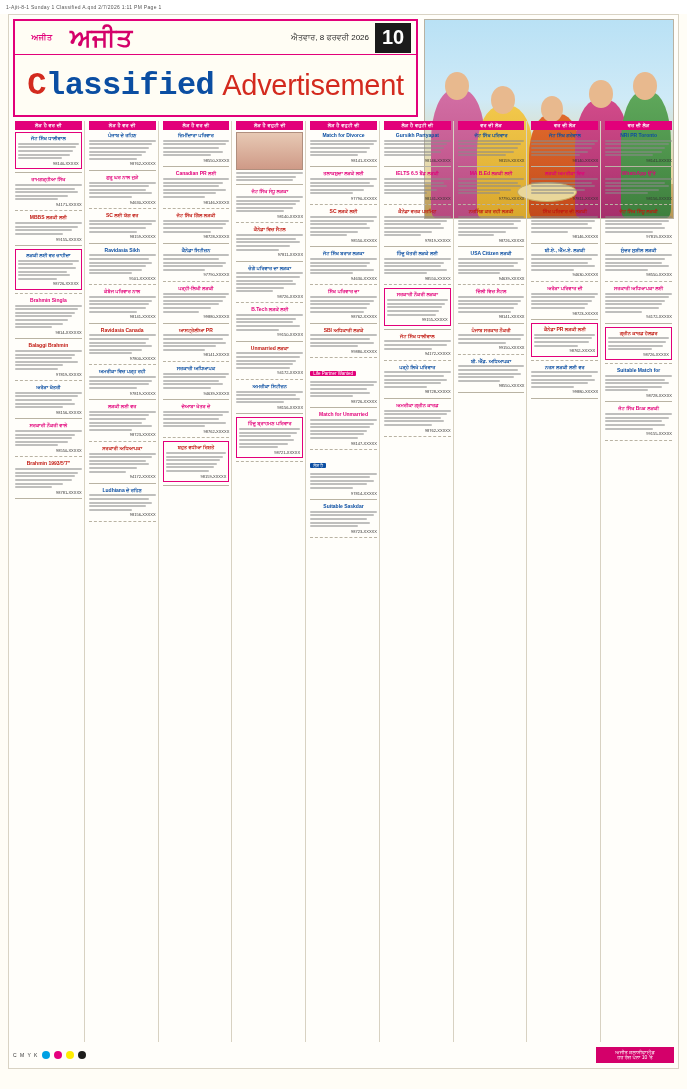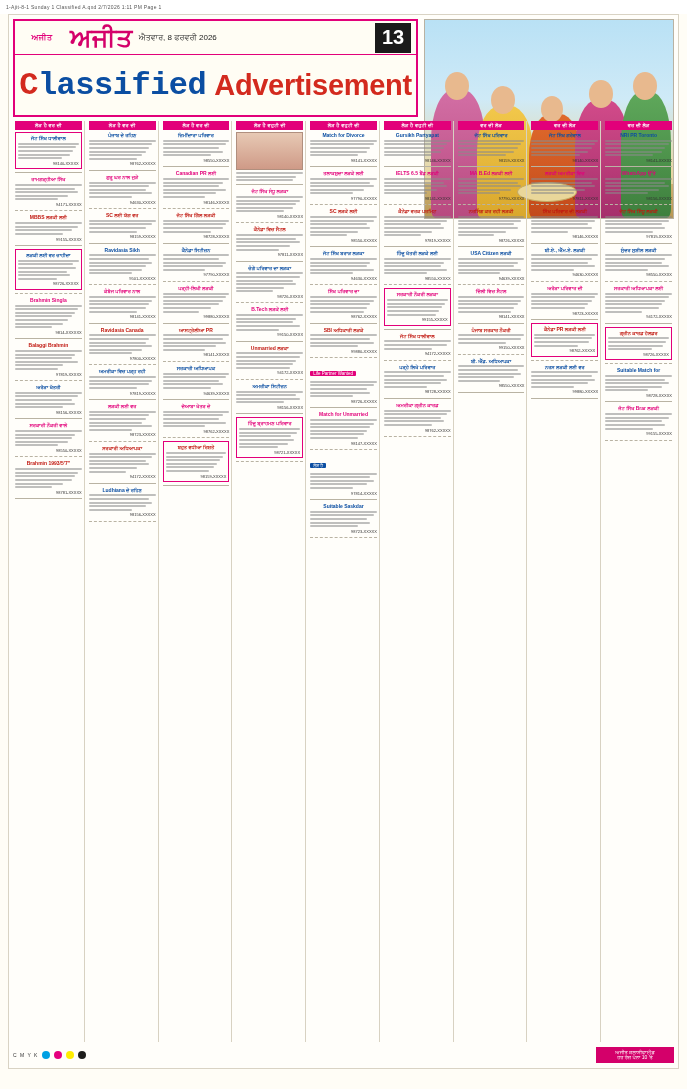--- a/index.html
+++ b/index.html
@@ -28,31 +28,31 @@
     box-sizing:border-box;border-bottom:1px solid #e2007a;
   }
   .mh-logo-sm{
     font-size:8px;color:#e2007a;font-weight:bold;width:44px;text-align:center;
     letter-spacing:.5px;
   }
   .mh-title{
     font-size:25px;font-weight:bold;color:#d4006a;letter-spacing:.5px;
     line-height:1;flex:0 0 auto;
   }
-  .mh-date{font-size:8px;color:#222;flex:1;text-align:left;}
+  .mh-date{font-size:8px;color:#222;flex:1;text-align:right;}
   .mh-page{
     width:36px;height:30px;background:#1b1b1b;color:#fff;font-size:20px;
     font-weight:bold;display:flex;align-items:center;justify-content:center;
   }
   .mh-banner{
     height:60px;display:flex;align-items:center;justify-content:center;gap:8px;
   }
   .mh-c{font-size:32px;font-weight:bold;color:#0b4ea2;letter-spacing:-.5px;font-family:Liberation Mono, monospace;}
   .mh-c .red{color:#d32a1e;}
-  .mh-ad{font-size:29px;font-weight:bold;color:#d32a1e;letter-spacing:-.3px;}
+  .mh-ad{font-size:29px;font-weight:normal;color:#d32a1e;letter-spacing:-.3px;}
   
   .photo{
     position:absolute;right:4px;top:4px;width:250px;height:200px;
     border:1px solid #b9b2a2;box-sizing:border-box;overflow:hidden;
     background:linear-gradient(#b9e1f5,#cfeaf7 40%,#e8d9a8 75%,#d9c387);
   }
   .photo .fig{position:absolute;bottom:0;border-radius:40% 40% 8% 8%;}
   .f1{left:6px;width:54px;height:128px;background:linear-gradient(#d36fa5,#b8497f);}
   .f2{left:52px;width:56px;height:112px;background:linear-gradient(#f2c84b,#d9a72c);}
   .f3{left:104px;width:52px;height:104px;background:linear-gradient(#e06a2c,#c2491a);}
@@ -133,21 +133,21 @@
     <span></span>
   </div>
 
   <div class="sheet">
 
     <div class="masthead">
       <div class="mh-top">
         <div class="mh-logo-sm">ਅਜੀਤ</div>
         <div class="mh-title">ਅਜੀਤ</div>
         <div class="mh-date">ਐਤਵਾਰ, 8 ਫਰਵਰੀ 2026</div>
-        <div class="mh-page">13</div>
+        <div class="mh-page">10</div>
       </div>
       <div class="mh-banner">
         <div class="mh-c">
           <span class="red">C</span><span>lassified</span>
         </div>
         <div class="mh-ad">Advertisement</div>
       </div>
     </div>
 
     <div class="photo">

